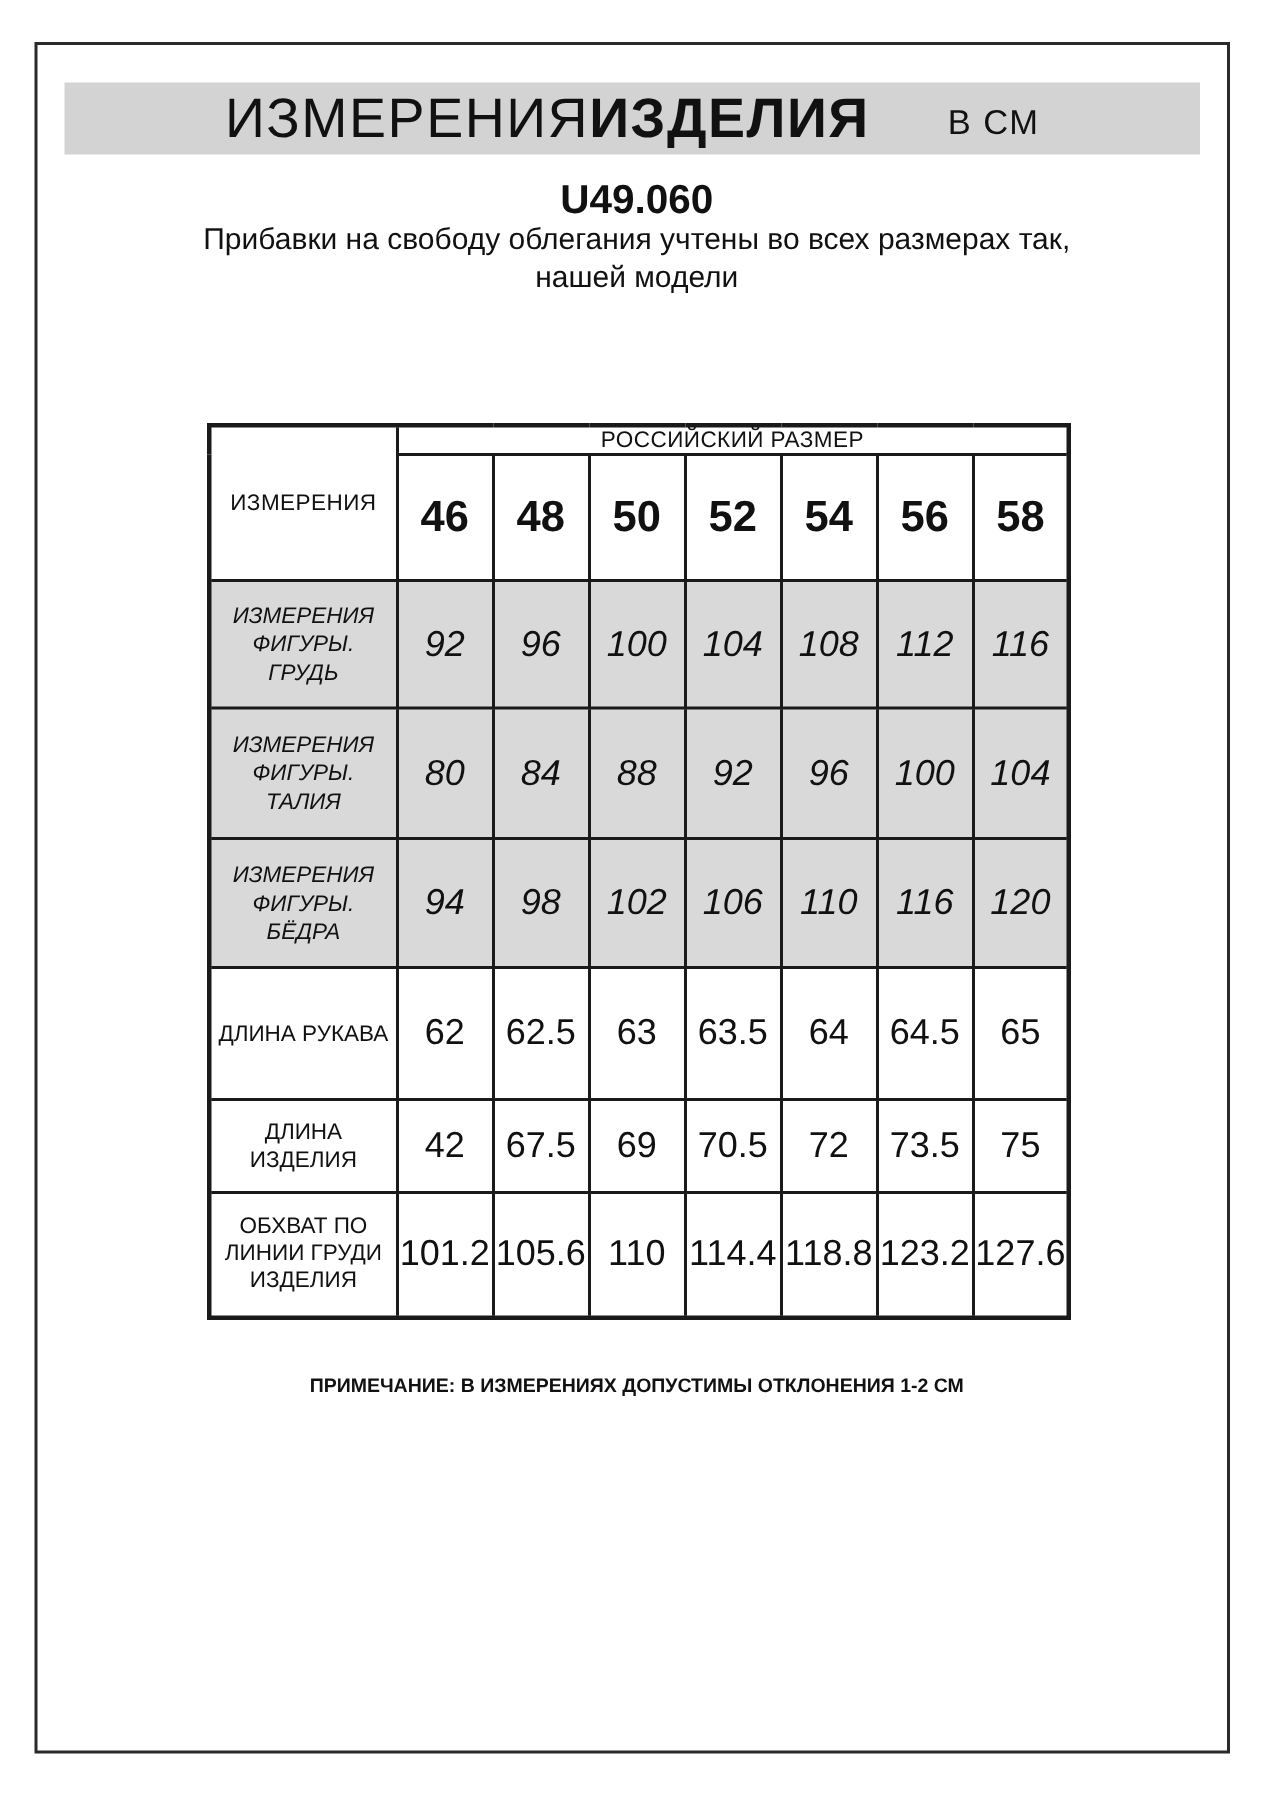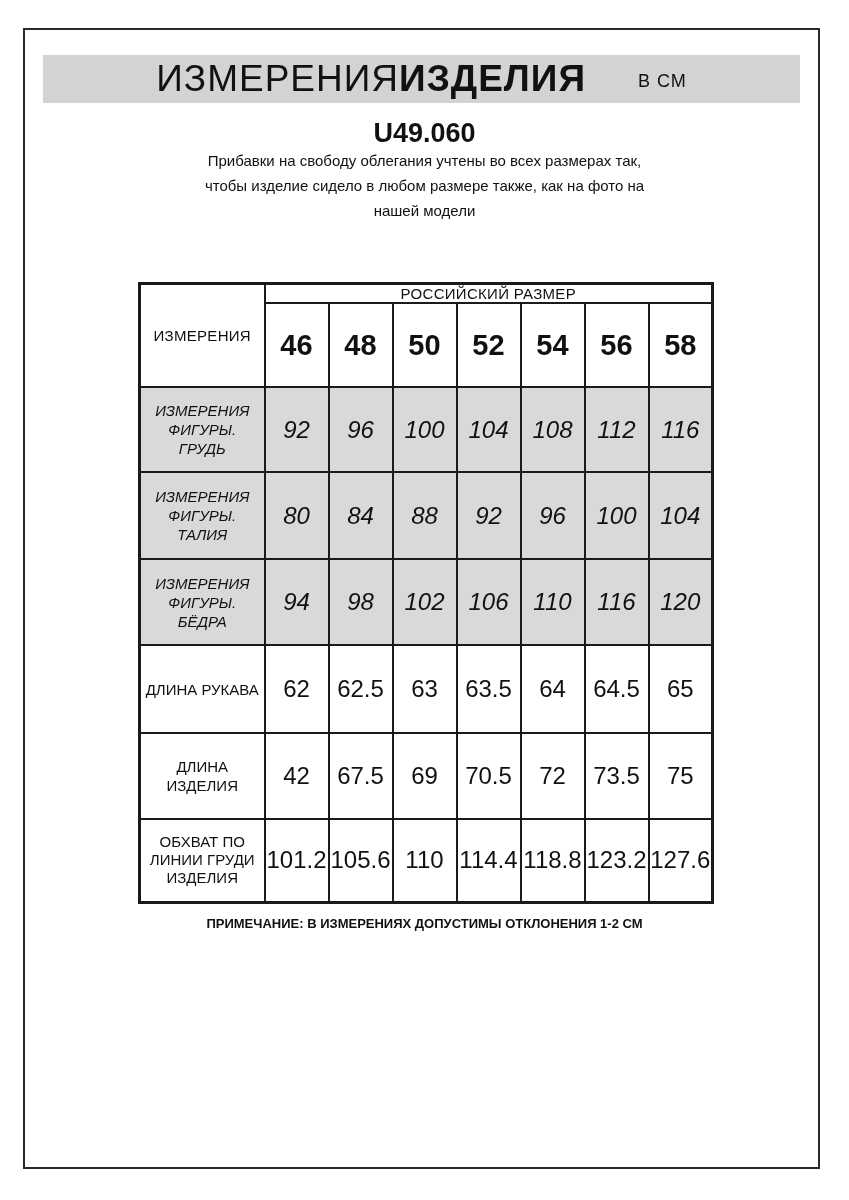--- a/index.html
+++ b/index.html
@@ -26,31 +26,31 @@
     background: #d3d3d3;
     display: flex; align-items: center; justify-content: center;
   }
   .header-bar .t-main {
     font-size: 37px; font-weight: 400; letter-spacing: 1px; white-space: nowrap;
   }
   .header-bar .t-bold {
     font-size: 37px; font-weight: 700; letter-spacing: 1px; white-space: nowrap;
   }
   .header-bar .t-unit {
-    font-size: 18px; font-weight: 400; letter-spacing: 1px; margin-left: 52px; white-space: nowrap;
+    font-size: 23px; font-weight: 400; letter-spacing: 1px; margin-left: 52px; white-space: nowrap;
     position: relative; top: 2px;
   }
 
   .article-code {
     position: absolute; left: 0; top: 118px; width: 849px;
     text-align: center; font-size: 27px; font-weight: 700;
   }
   .description {
     position: absolute; left: 0; top: 148px; width: 849px;
-    text-align: center; font-size: 15px; line-height: 25px; font-weight: 400;
+    text-align: center; font-size: 20px; line-height: 25px; font-weight: 400;
   }
   .description span { display: block; }
 
   table.size-table {
     position: absolute; left: 138px; top: 282px;
     border-collapse: collapse;
     table-layout: fixed;
     width: 573px;
     background: #fff;
   }
@@ -66,21 +66,21 @@
   tr.sizes-row td { height: 84px; font-size: 29px; font-weight: 700; }
   td.corner-cell { font-size: 16px; }
 
   tr.data-row td { height: 86px; font-size: 24px; }
   tr.data-row td.row-label { font-size: 15px; line-height: 19px; padding: 0 2px; }
   tr.data-row.shaded td { background: #d9d9d9; font-style: italic; }
   tr.r1 td { height: 85px; }
   tr.r2 td { height: 87px; }
   tr.r3 td { height: 86px; }
   tr.r4 td { height: 88px; }
-  tr.r5 td { height: 86px; }
+  tr.r5 td { height: 62px; }
   tr.r6 td { height: 83px; }
   tr.r6 td.row-label { line-height: 18px; margin-top: 12px; }
 
   .note {
     position: absolute; left: 0; top: 916px; width: 849px;
     text-align: center; font-size: 13px; font-weight: 700;
   }
 </style>
 </head>
 <body>
@@ -92,21 +92,20 @@
   <div class="header-bar">
     <span class="t-main">ИЗМЕРЕНИЯ</span>
     <span class="t-bold">ИЗДЕЛИЯ</span>
     <span class="t-unit">В СМ</span>
   </div>
 
   <div class="article-code">U49.060</div>
 
   <div class="description">
     <span>Прибавки на свободу облегания учтены во всех размерах так,</span>
-    <span>чтобы изделие сидело в любом размере также, как на фото на</span>
     <span>нашей модели</span>
   </div>
 
   <table class="size-table">
     <colgroup>
       <col style="width:125px">
       <col style="width:64px">
         <col style="width:64px">
         <col style="width:64px">
       <col style="width:64px">

